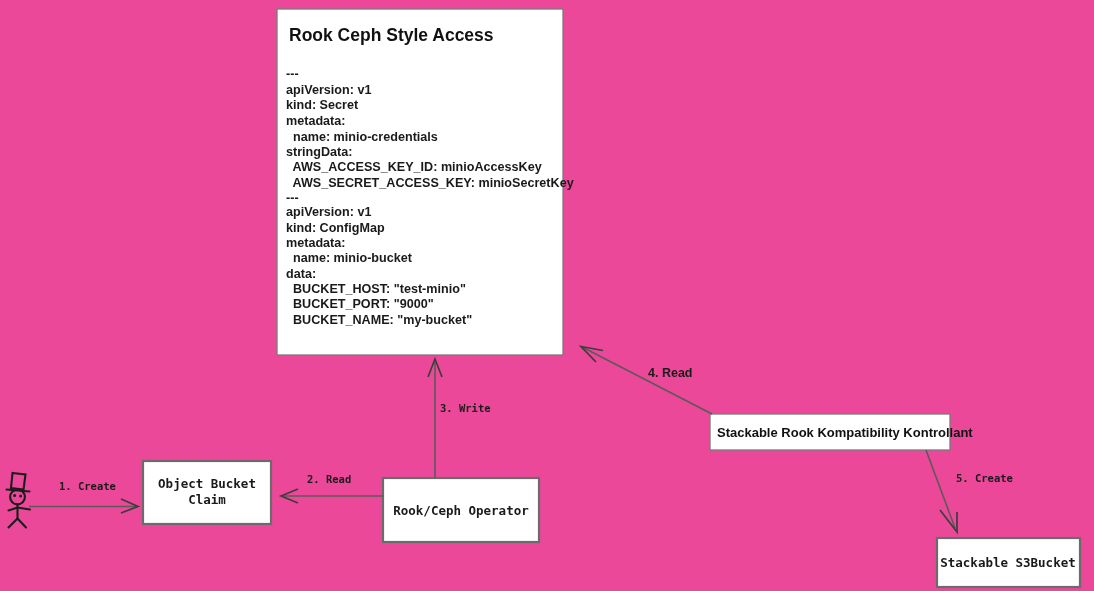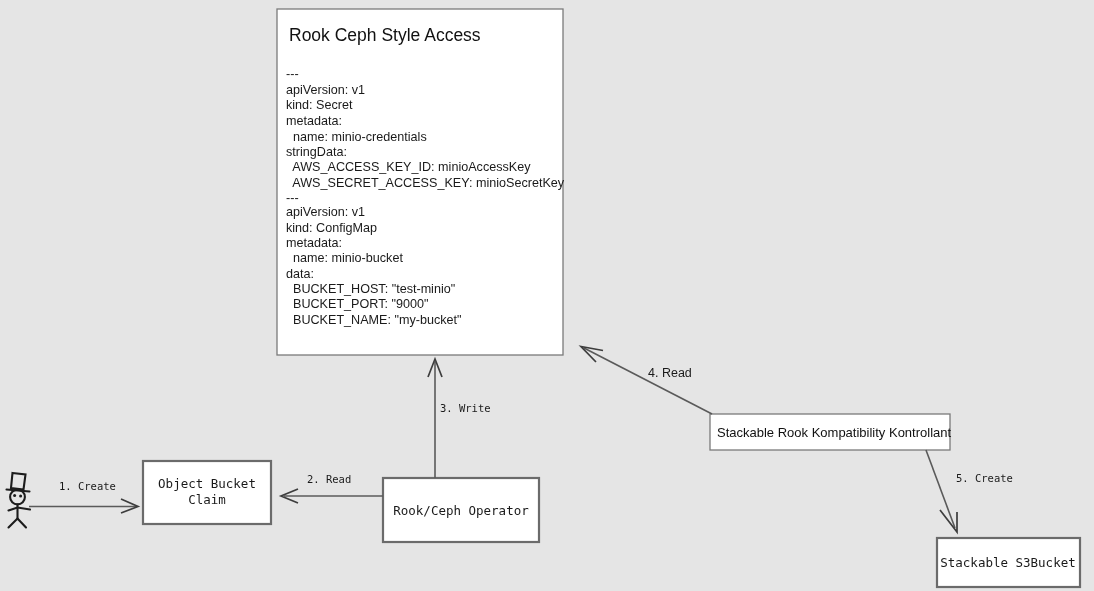--- a/index.html
+++ b/index.html
@@ -11,21 +11,22 @@
     width: 1094px;
     height: 591px;
     overflow: hidden;
     font-family: "Liberation Sans", sans-serif;
     -webkit-font-smoothing: antialiased;
   }
   #canvas {
     position: relative;
     width: 1094px;
     height: 591px;
-    background: #e5e5e5;
+    background: #ec4899;
+    font-weight: bold;
   }
   svg.diagram {
     position: absolute;
     top: 0;
     left: 0;
     width: 1094px;
     height: 591px;
   }
   .box-stroke-dark { stroke: #6b6b6b; stroke-width: 2.2; fill: #ffffff; }
   .box-stroke-light { stroke: #7a7a7a; stroke-width: 1.3; fill: #ffffff; }

